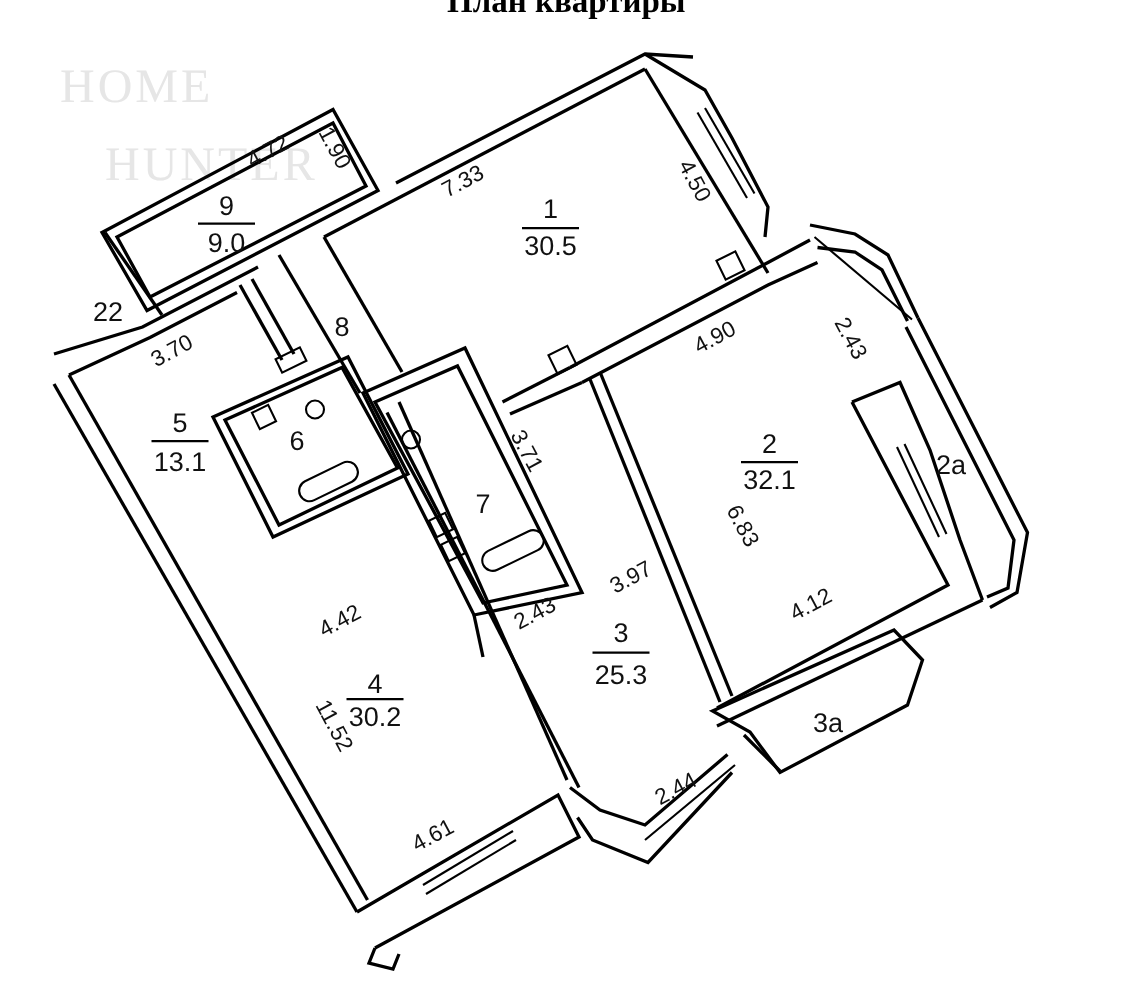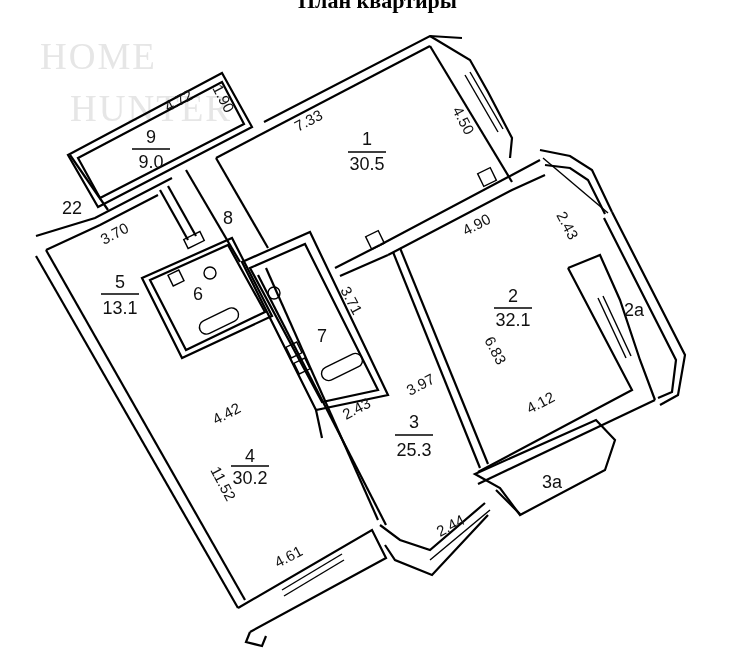--- a/index.html
+++ b/index.html
@@ -1,18 +1,18 @@
 <!DOCTYPE html>
 <html><head>
 <meta charset="utf-8">
 <style>
   html, body { margin: 0; padding: 0; background: #ffffff; }
   body { width: 755px; height: 663px; position: relative; overflow: hidden; font-family: "Liberation Sans", sans-serif; }
   .title { position: absolute; left: 0; top: -12px; width: 755px; text-align: center; font-family: "Liberation Serif", serif; font-weight: bold; font-size: 22px; color: #000; }
-  .watermark { position: absolute; left: 40px; top: 38px; font-family: "Liberation Serif", serif; color: #e6e6e6; font-size: 37px; line-height: 38px; letter-spacing: 2px; }
+  .watermark { position: absolute; left: 40px; top: 38px; font-family: "Liberation Serif", serif; color: #e6e6e6; font-size: 32px; line-height: 38px; letter-spacing: 2px; }
   .watermark span { display: block; }
   .watermark .l2 { margin-left: 30px; margin-top: 14px; }
   svg { position: absolute; left: 0; top: 0; }
   .w { fill: none; stroke: #000; stroke-width: 2.2; stroke-linejoin: miter; }
   .t { stroke: #000; stroke-width: 1.4; fill: none; }
   .lbl { font-family: "Liberation Sans", sans-serif; fill: #111; }
   .dim { font-size: 15px; }
   .num { font-size: 18px; text-anchor: middle; }
   .area { font-size: 18px; text-anchor: middle; }
 </style>

